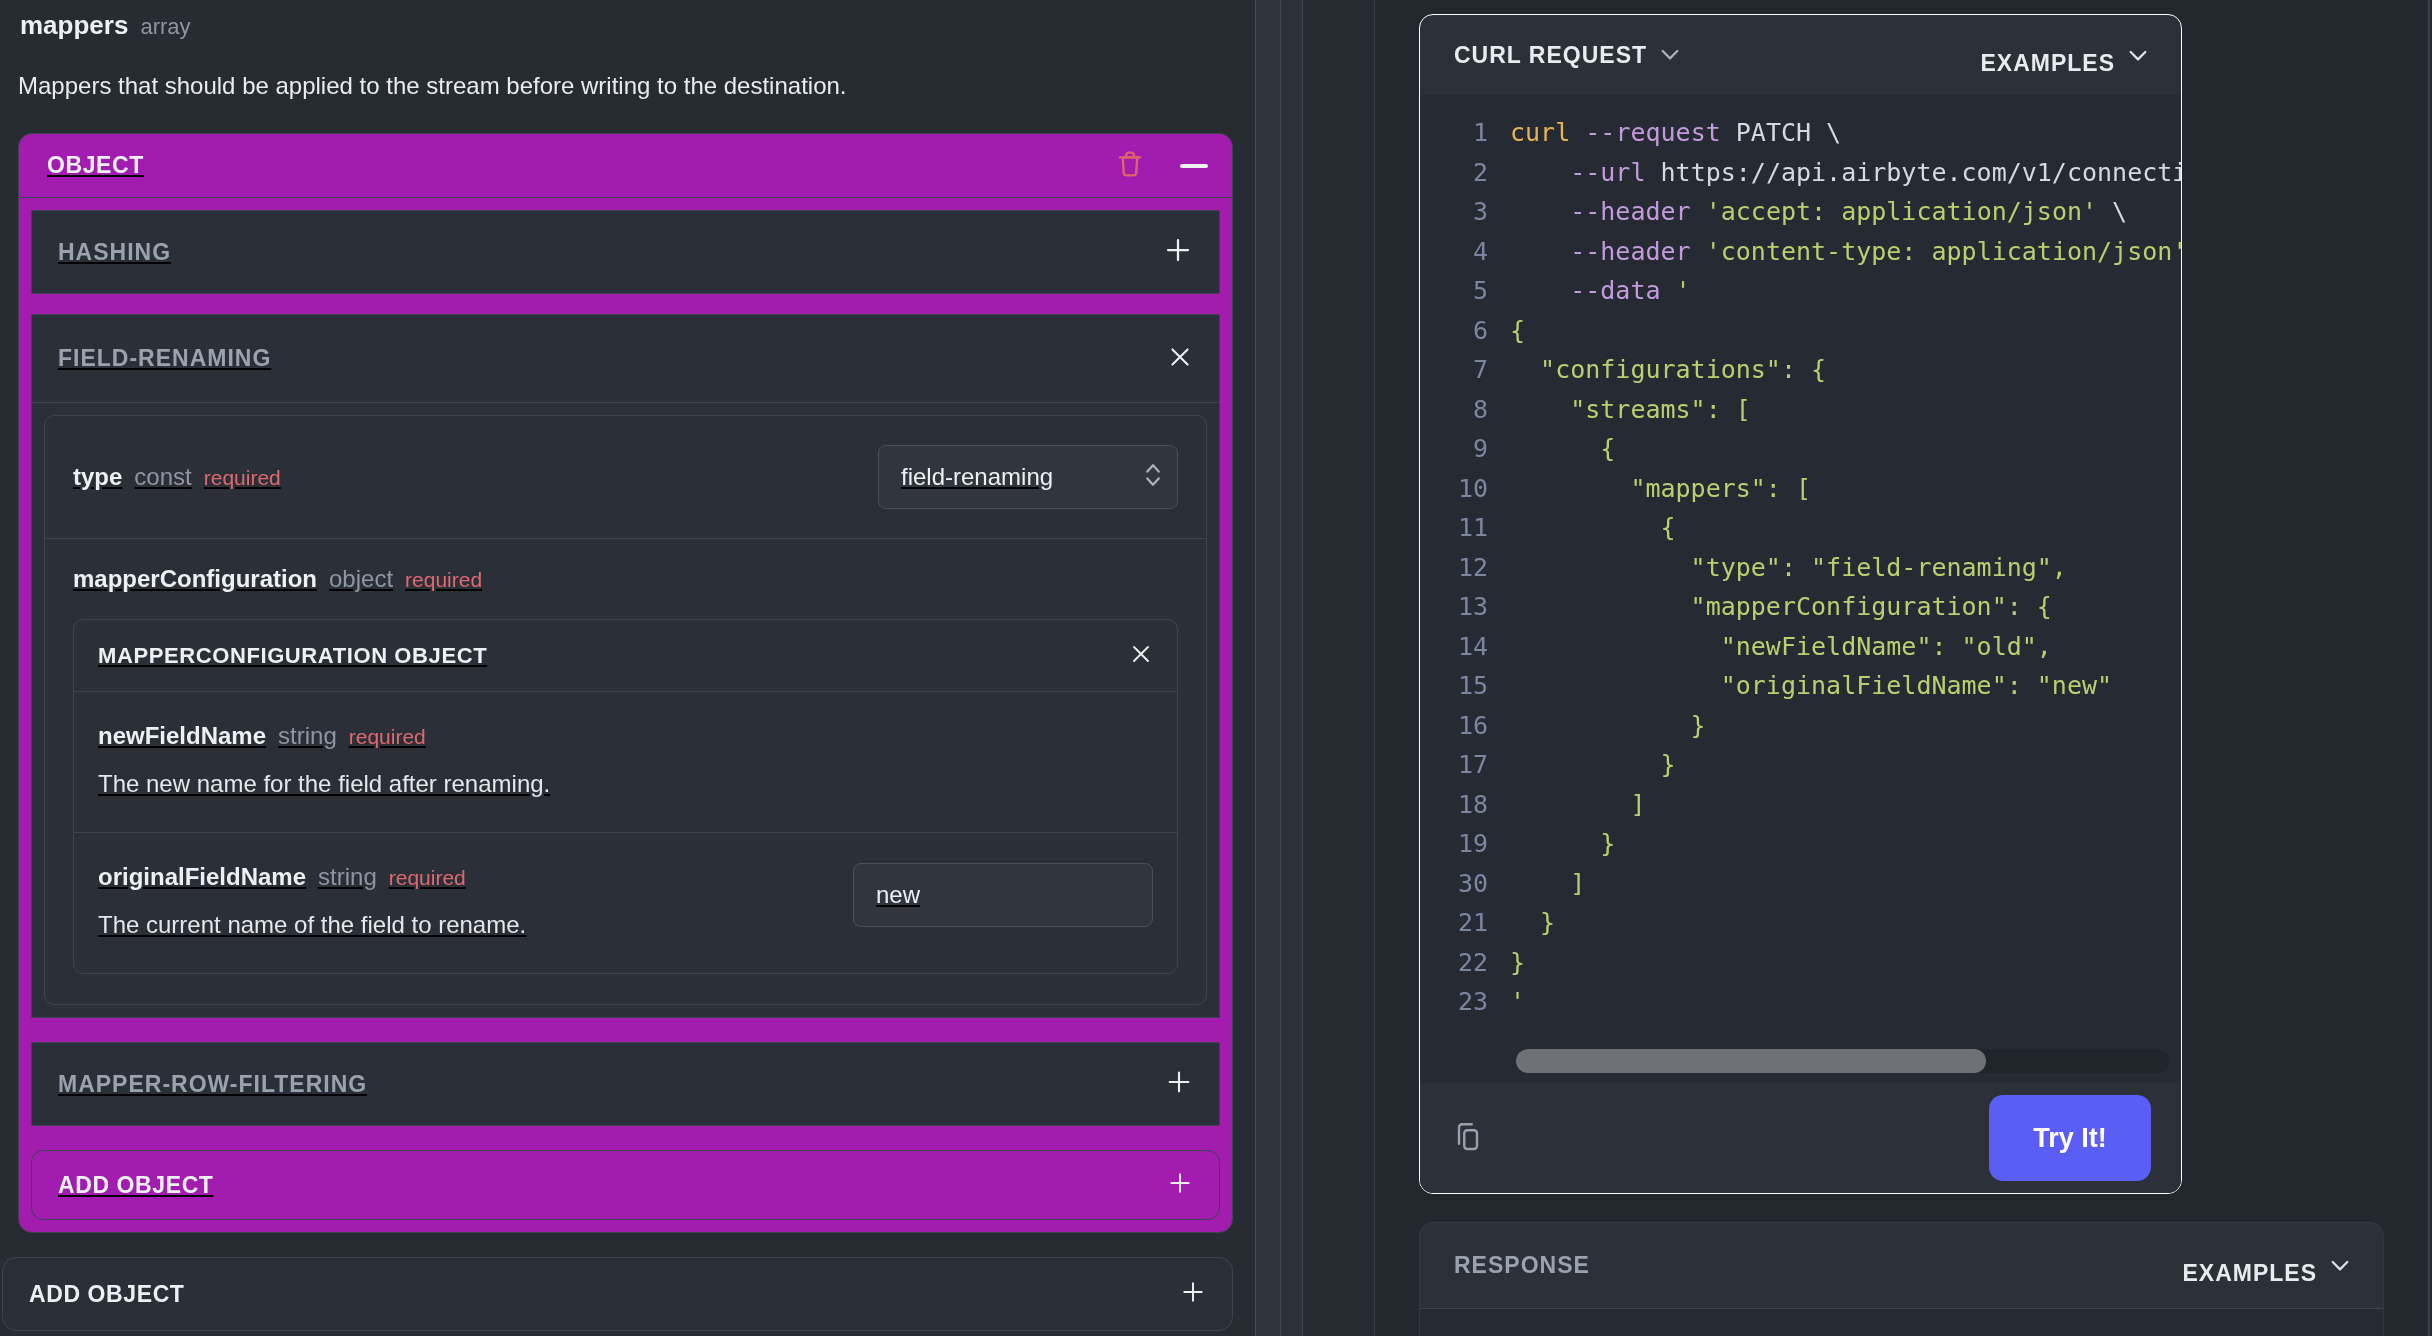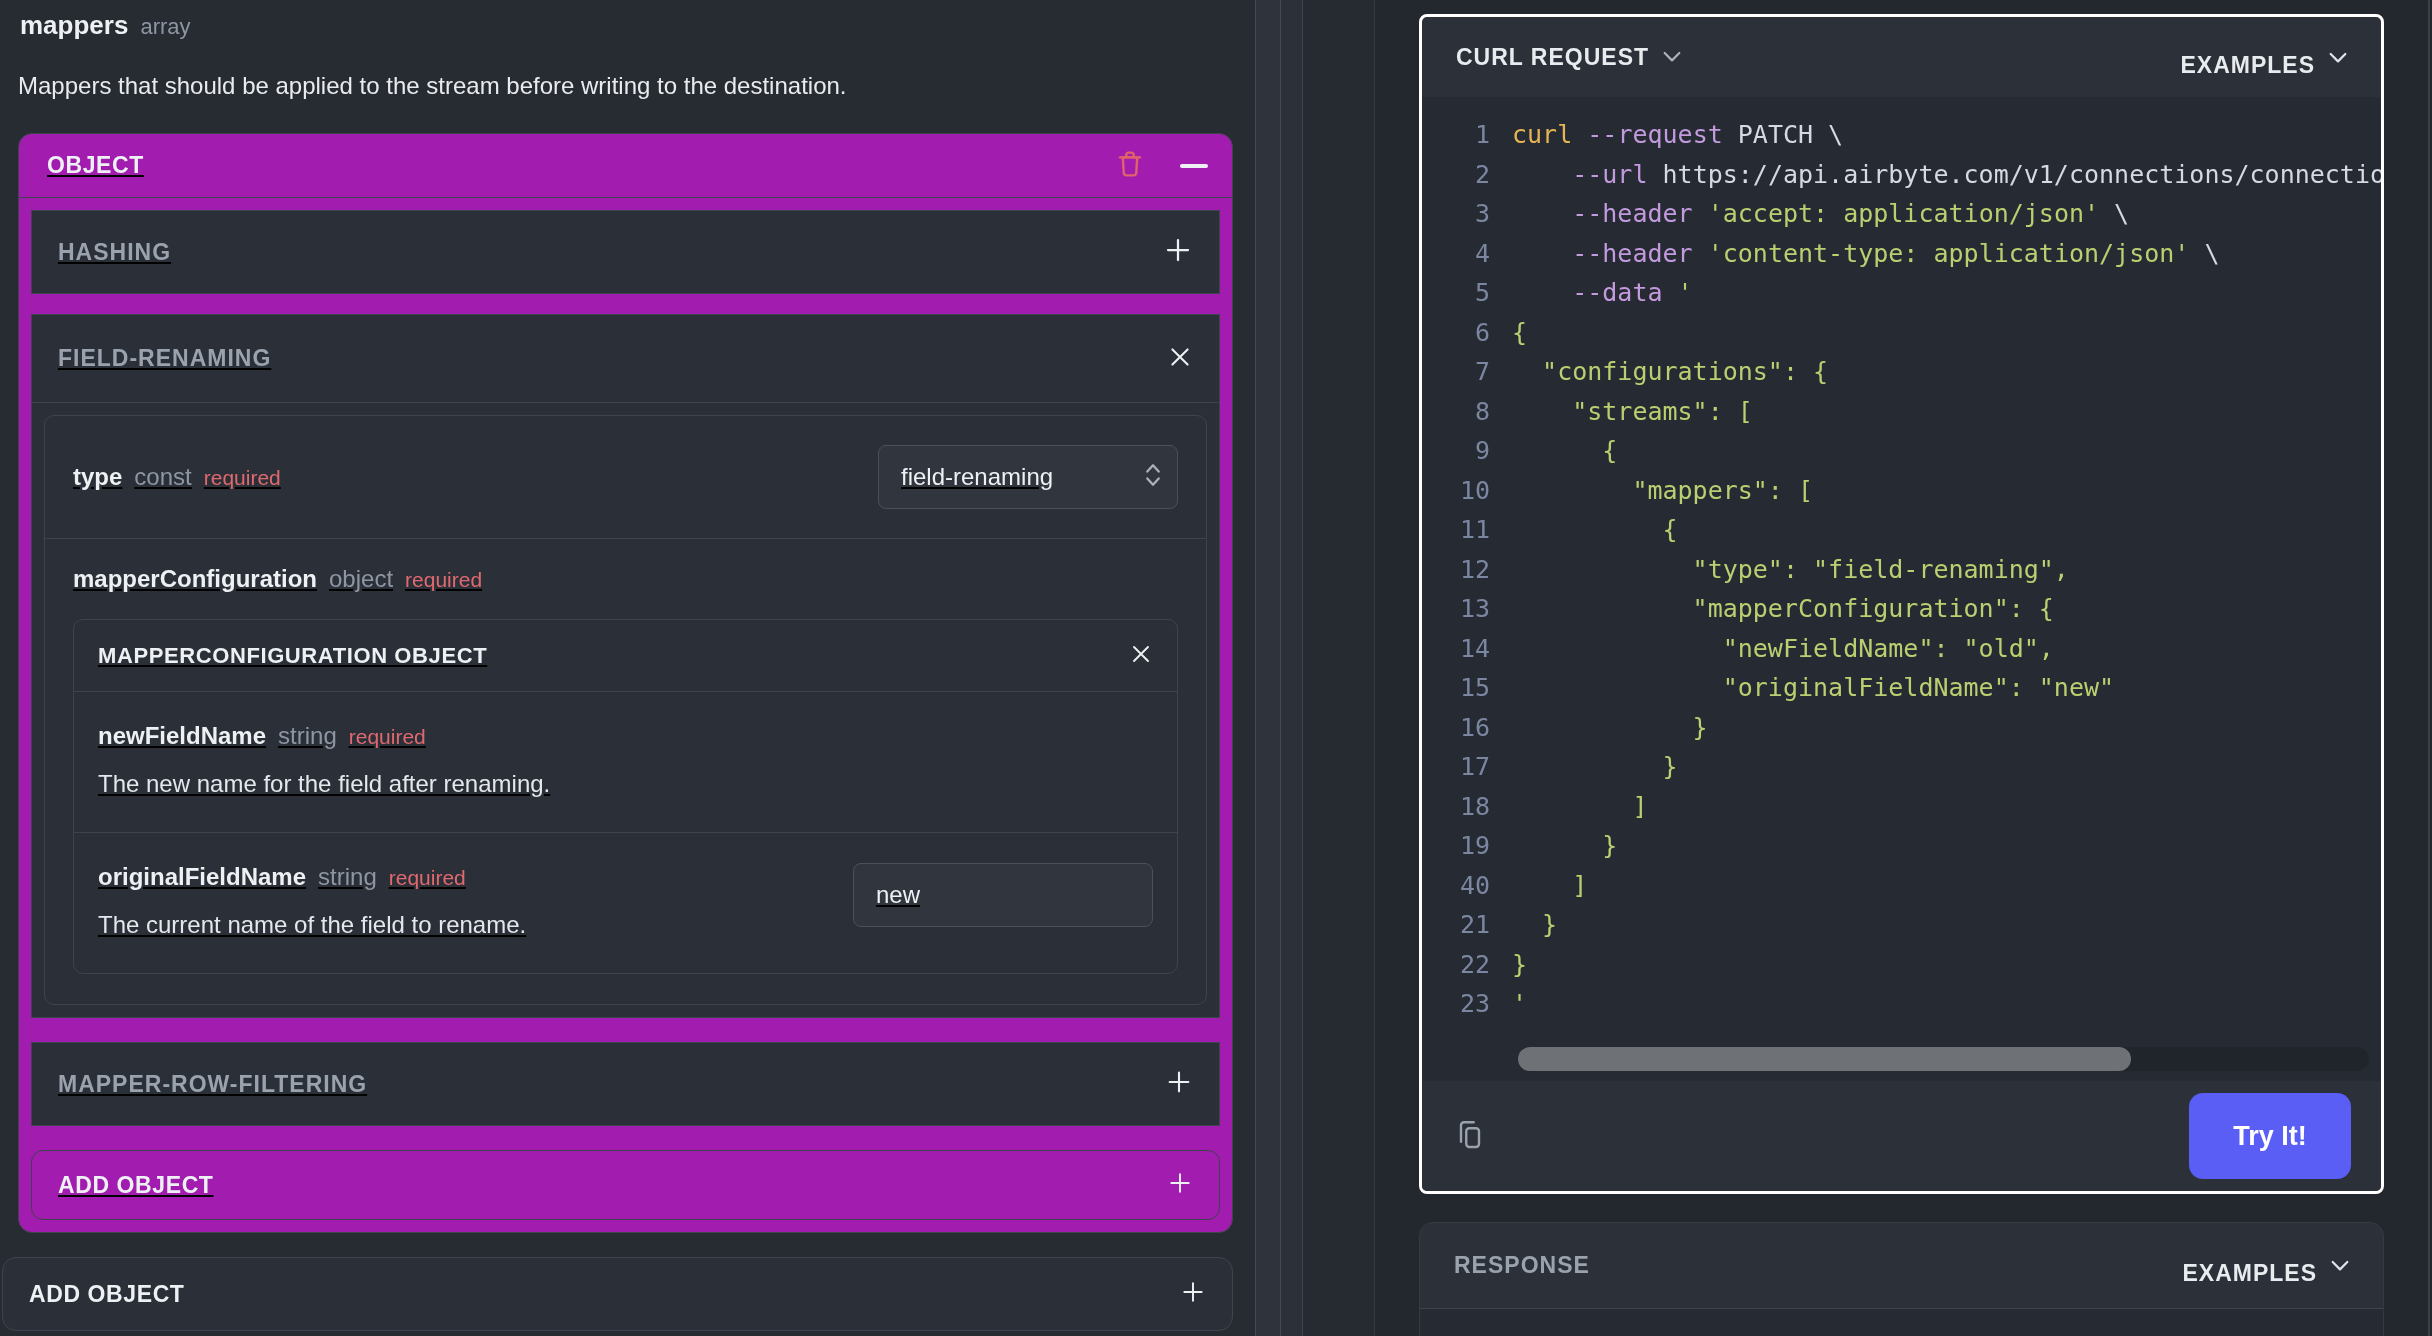--- a/index.html
+++ b/index.html
@@ -80,22 +80,22 @@
   .gut-line2 { position:absolute; left:1280px; top:0; width:1px; height:1336px; background:#434956; }
   .gut-b { position:absolute; left:1281px; top:0; width:21px; height:1336px; background:#2b3039; }
   .gut-line3 { position:absolute; left:1302px; top:0; width:1px; height:1336px; background:#3e444e; }
   .gut-c { position:absolute; left:1303px; top:0; width:71px; height:1336px; background:#262a31; }
   .gut-line4 { position:absolute; left:1374px; top:0; width:1px; height:1336px; background:#343943; }
   .edge-line { position:absolute; left:2428px; top:0; width:2px; height:1336px; background:#3a404a; }
 
   
   .right-col { position:absolute; left:1375px; top:0; width:1057px; height:1336px; background:#23272e; }
 
-  .curl-panel { position:absolute; left:1419px; top:14px; width:965px; height:1180px; background:#2b3039;
-                border:3px solid #ffffff; border-radius:8px; overflow:hidden; display:flex; flex-direction:column; }
+  .curl-panel { position:absolute; left:1419px; top:14px; width:763px; height:1180px; background:#2b3039;
+                border:1px solid #ffffff; border-radius:14px; overflow:hidden; display:flex; flex-direction:column; }
   .code-head { height:80px; display:flex; align-items:center; padding:0 34px; }
   .head-left { display:flex; align-items:center; cursor:pointer; }
   .head-left .ttl { font-size:23px; font-weight:700; letter-spacing:1px; color:#e9ecef; }
   .code-head .sp { flex:1; }
   .examples { display:flex; align-items:flex-start; cursor:pointer;margin-top:16px; }
   .examples .ttl { font-size:23px; font-weight:700; letter-spacing:1px; color:#e9ecef; }
   .chev { margin-left:14px; display:inline-flex; }
 
   .code-area { position:relative; flex:1; background:#262b33; overflow:hidden; padding:18px 0 0 0; }
   .code-line { display:flex; height:39.5px; line-height:39.5px; white-space:pre;
@@ -323,21 +323,21 @@
           <div class="code-line"><span class="ln">10</span><span class="lt"><span class="tok-str">        "mappers": [</span></span></div>
           <div class="code-line"><span class="ln">11</span><span class="lt"><span class="tok-str">          {</span></span></div>
           <div class="code-line"><span class="ln">12</span><span class="lt"><span class="tok-str">            "type": "field-renaming",</span></span></div>
           <div class="code-line"><span class="ln">13</span><span class="lt"><span class="tok-str">            "mapperConfiguration": {</span></span></div>
           <div class="code-line"><span class="ln">14</span><span class="lt"><span class="tok-str">              "newFieldName": "old",</span></span></div>
           <div class="code-line"><span class="ln">15</span><span class="lt"><span class="tok-str">              "originalFieldName": "new"</span></span></div>
           <div class="code-line"><span class="ln">16</span><span class="lt"><span class="tok-str">            }</span></span></div>
           <div class="code-line"><span class="ln">17</span><span class="lt"><span class="tok-str">          }</span></span></div>
           <div class="code-line"><span class="ln">18</span><span class="lt"><span class="tok-str">        ]</span></span></div>
           <div class="code-line"><span class="ln">19</span><span class="lt"><span class="tok-str">      }</span></span></div>
-          <div class="code-line"><span class="ln">40</span><span class="lt"><span class="tok-str">    ]</span></span></div>
+          <div class="code-line"><span class="ln">30</span><span class="lt"><span class="tok-str">    ]</span></span></div>
           <div class="code-line"><span class="ln">21</span><span class="lt"><span class="tok-str">  }</span></span></div>
           <div class="code-line"><span class="ln">22</span><span class="lt"><span class="tok-str">}</span></span></div>
           <div class="code-line"><span class="ln">23</span><span class="lt"><span class="tok-str">'</span></span></div>
         </div>
       <div class="hscroll">
         <div class="hthumb"></div>
       </div>
     </div>
 
     <div class="code-foot">

